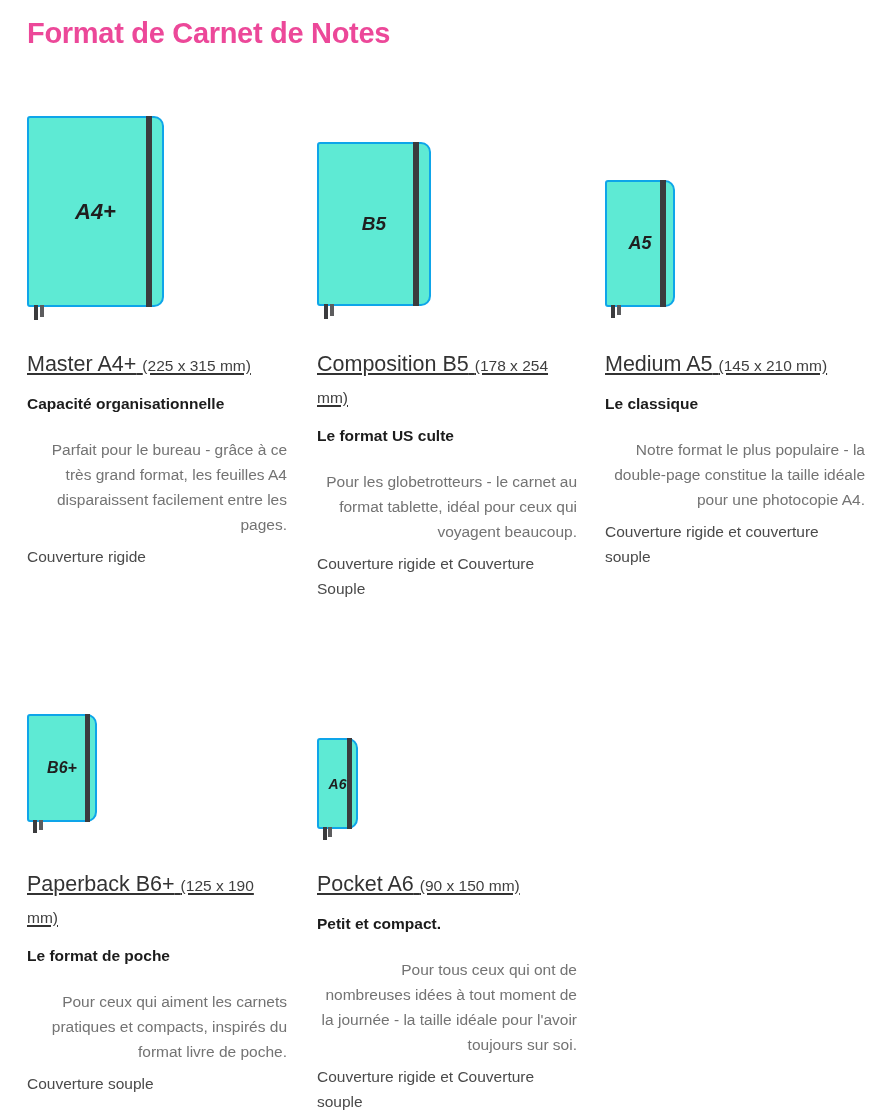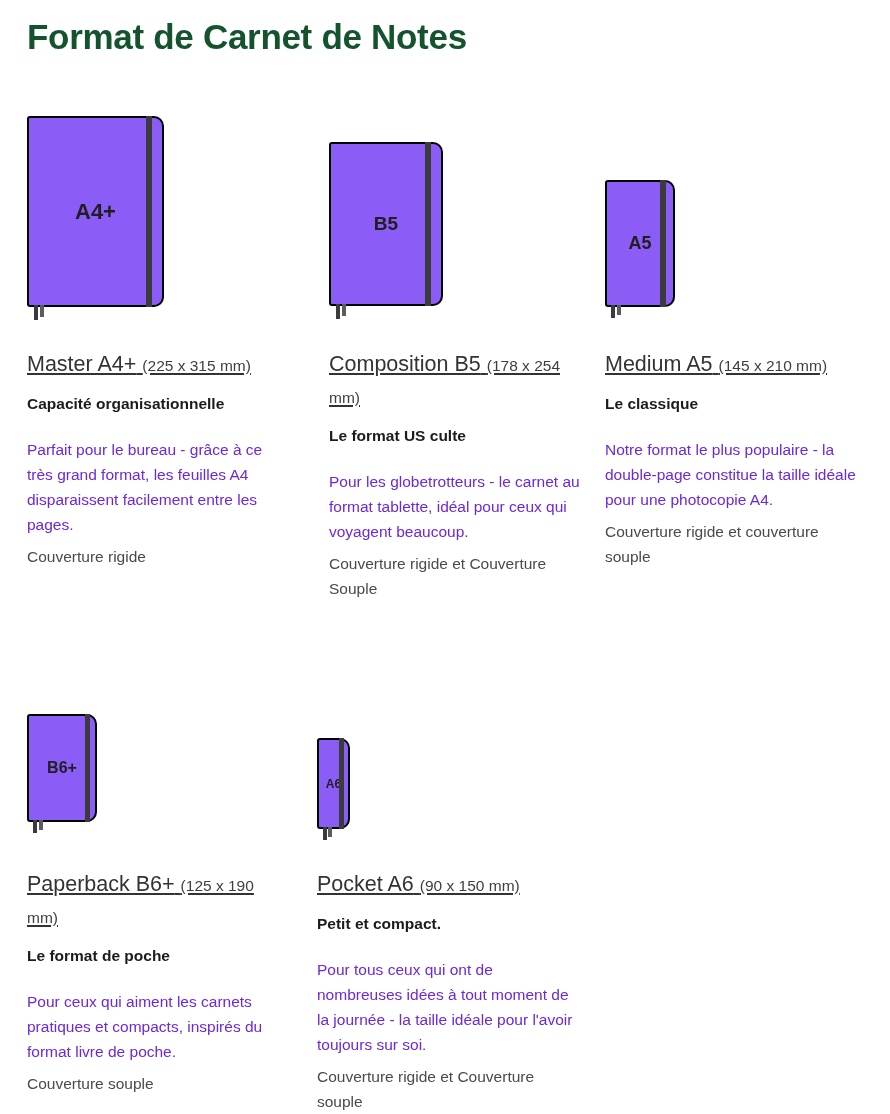--- a/index.html
+++ b/index.html
@@ -6,49 +6,50 @@
   body {
     width:890px; height:1114px;
     background:#ffffff;
     font-family:"Liberation Sans", sans-serif;
     position:relative;
     overflow:hidden;
   }
 
   .page-title {
     position:absolute; left:27px; top:17px; margin:0;
-    font-size:35px; font-weight:700; color:#14532d;
+    font-size:29px; font-weight:700; color:#ec4899;
     letter-spacing:-0.3px;
   }
 
   .card { position:absolute; width:260px; }
   #card-a4 { left:27px;  top:116px; }
-  #card-b5 { left:329px; top:142px; }
+  #card-b5 { left:317px; top:142px; }
   #card-a5 { left:605px; top:180px; }
   #card-b6 { left:27px;  top:714px; }
   #card-a6 { left:317px; top:738px; }
 
   .figure { position:relative; }
   .fig-a4 { height:233px; }
   .fig-b5 { height:207px; }
   .fig-a5 { height:169px; }
   .fig-b6 { height:155px; }
   .fig-a6 { height:131px; }
 
   .notebook {
     position:relative; box-sizing:border-box;
-    background:#8b5cf6;
-    border:2px solid #000000;
+    background:#5eead4;
+    border:2px solid #0ea5e9;
     border-radius:3px 10px 10px 3px;
+    font-style:italic;
   }
   .nb-a4 { width:137px; height:191px; --er:10px; --ew:6px; font-size:22px; }
   .nb-b5 { width:114px; height:164px; --er:10px; --ew:6px; font-size:19px; }
   .nb-a5 { width:70px;  height:127px; --er:7px;  --ew:6px; font-size:18px; }
   .nb-b6 { width:70px;  height:108px; --er:5px;  --ew:5px; font-size:16px; }
-  .nb-a6 { width:33px;  height:91px;  --er:4px;  --ew:5px; font-size:12px; }
+  .nb-a6 { width:41px;  height:91px;  --er:4px;  --ew:5px; font-size:14px; }
 
   .elastic {
     position:absolute; top:-2px; bottom:-2px;
     right:var(--er); width:var(--ew);
     background:#3b3b3d;
   }
 
   .nb-label {
     position:absolute; top:0; right:0; bottom:0; left:0;
     display:flex; align-items:center; justify-content:center;
@@ -68,21 +69,21 @@
   }
   .size { font-size:15.5px; color:#3f3f3f; }
 
   .subtitle {
     margin-top:12px;
     font-size:15.5px; font-weight:700; line-height:22px; color:#1c1c1c;
   }
 
   .desc {
     margin:22px 0 0 0;
-    font-size:15.5px; line-height:25px; color:#6d28d9;
+    font-size:15.5px; line-height:25px; color:#737373;text-align:right;
   }
 
   .cover {
     margin:7px 0 0 0;
     font-size:15.5px; line-height:25px; color:#4a4a4a;
   }
 </style>
 </head>
 <body>
 

